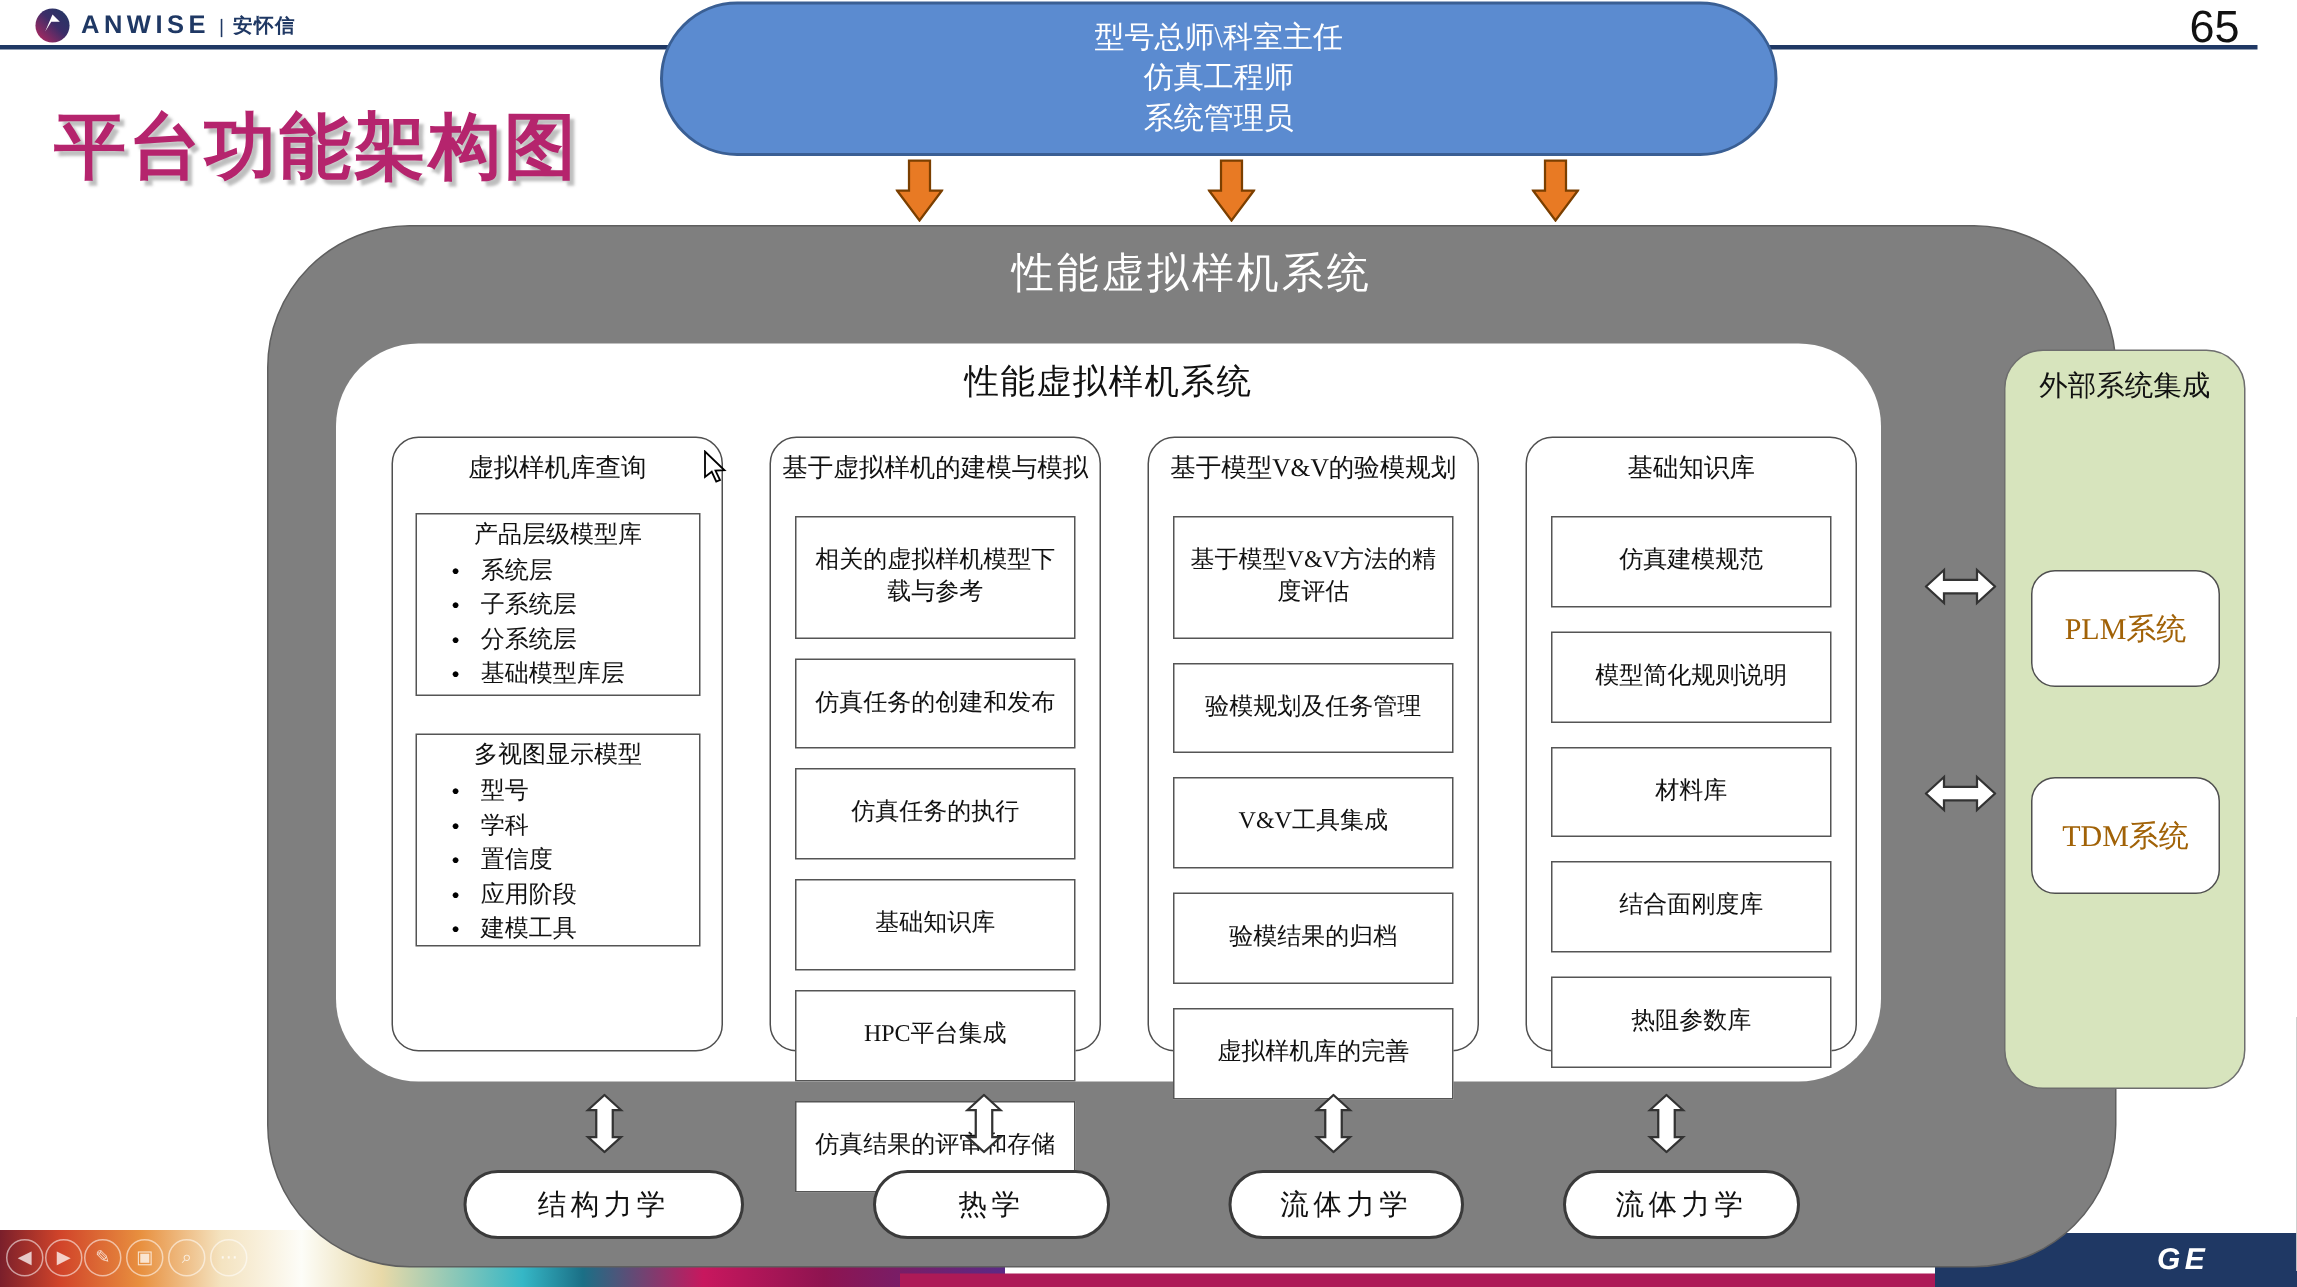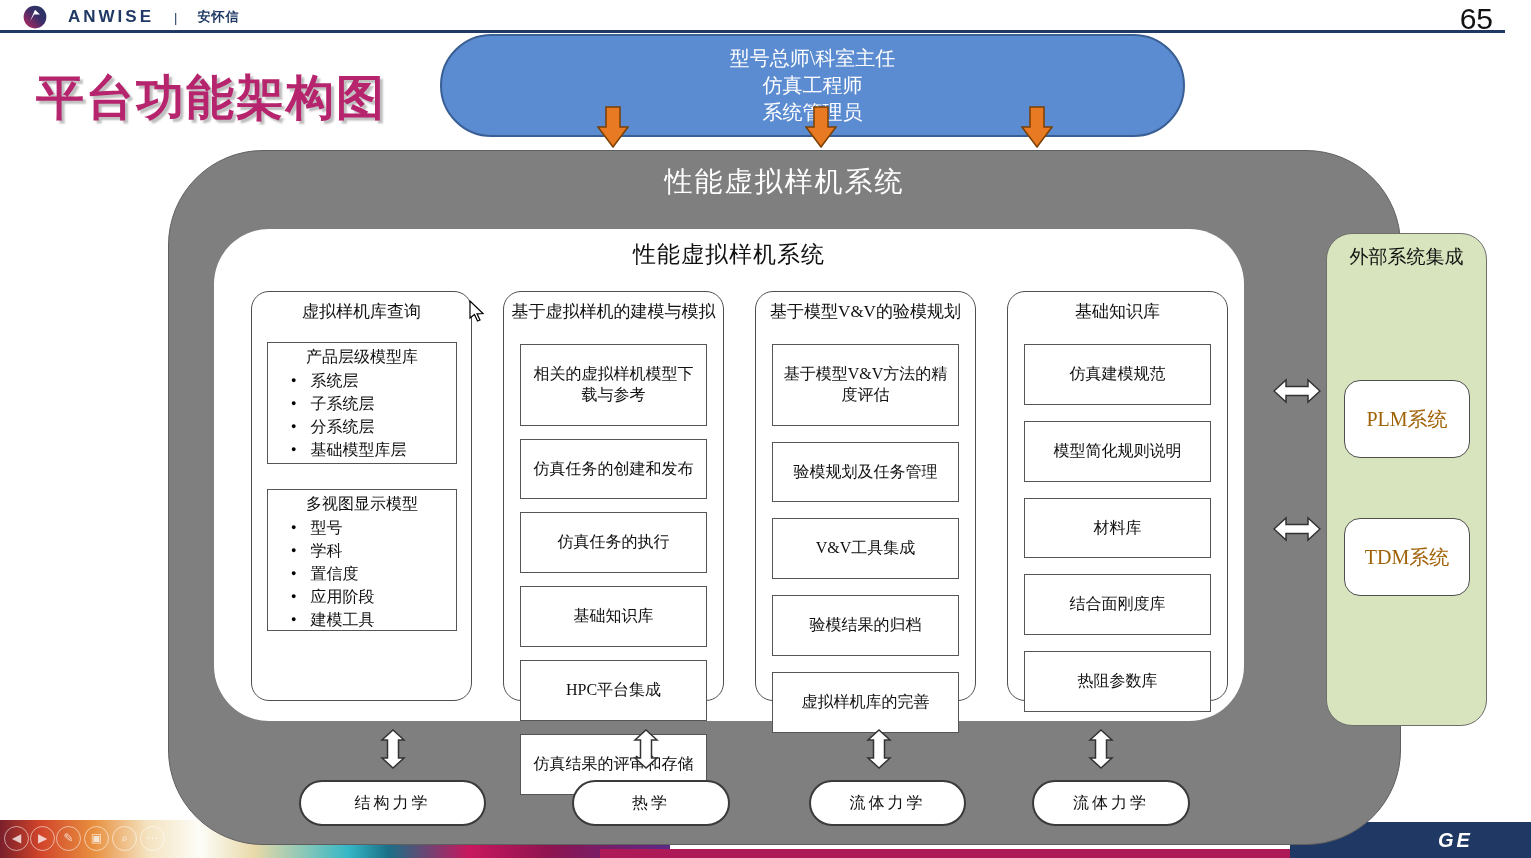--- a/index.html
+++ b/index.html
@@ -1,41 +1,41 @@
 <!DOCTYPE html>
 <html><head>
 <meta charset="utf-8">
 <style>
   * { margin:0; padding:0; box-sizing:border-box; }
   html,body { width:1531px; height:858px; }
   body { font-family:"Liberation Sans", sans-serif; background:#fff; }
   .slide { position:relative; width:1531px; height:858px; background:#fff; overflow:hidden; }
 
   
-  .logo { position:absolute; left:22px; top:4px; display:flex; align-items:center; gap:20px; z-index:3; }
+  .logo { position:absolute; left:22px; top:4px; display:flex; align-items:center; gap:6px; z-index:3; }
   .logo svg { width:26px; height:26px; }
   .logo .brand { font-size:17px; font-weight:bold; letter-spacing:3px; color:#1F3864; }
   .logo .divider { font-size:13px; color:#1F3864; }
   .logo .brand-cn { font-size:13px; font-weight:bold; color:#1F3864; letter-spacing:1px; }
   .header-rule { position:absolute; left:0; top:30px; width:1505px; height:3px; background:#1F3864; z-index:1; }
   .page-number { position:absolute; right:38px; top:2px; font-size:30px; color:#111; z-index:3; }
 
   .slide-title { position:absolute; left:36px; top:66px; font-size:48px; font-weight:bold;
                  color:#B5246D; letter-spacing:2px; text-shadow:3px 3px 2px rgba(110,110,110,0.45); z-index:3; }
 
   
   .actors { position:absolute; left:440px; top:1px; width:745px; height:103px; background:#5B8BD0;
             border:2px solid #3A5F94; border-radius:52px; z-index:2;
             display:flex; flex-direction:column; align-items:center; justify-content:center;
-            color:#fff; font-family:"Liberation Serif","DejaVu Serif",serif; font-size:20px; line-height:27px;margin-top:33px; }
+            color:#fff; font-family:"Liberation Serif","DejaVu Serif",serif; font-size:20px; line-height:27px; }
 
   .down-arrow { position:absolute; z-index:2; }
 
   
-  .gray-container { position:absolute; left:168px; top:150px; width:1233px; height:695px;
+  .gray-container { position:absolute; left:178px; top:150px; width:1233px; height:695px;
                     background:#7F7F7F; border:1px solid #5f5f5f; border-radius:95px; z-index:2; }
   .gray-title { position:absolute; left:0; right:0; top:12px; text-align:center; color:#fff;
                 font-family:"Liberation Serif","DejaVu Serif",serif; font-size:28px; letter-spacing:2px; }
 
   
   .white-panel { position:absolute; left:45px; top:78px; width:1030px; height:492px;
                  background:#fff; border-radius:55px; }
   .white-title { position:absolute; left:0; right:0; top:10px; text-align:center; color:#111;
                  font-family:"Liberation Serif","DejaVu Serif",serif; font-size:23px; letter-spacing:1px; }
 
@@ -64,21 +64,21 @@
   .ext-box { position:absolute; left:17px; width:126px; height:78px; background:#fff; border:1.5px solid #4f4f4f;
              border-radius:16px; display:flex; align-items:center; justify-content:center; font-size:20px; color:#a16207;margin-top:24px; }
   .ext-plm { top:122px; } .ext-tdm { top:260px; }
 
   .h-arrow { position:absolute; left:1104px; }
   .v-arrow { position:absolute; top:578px; }
 
   
   .pill { position:absolute; top:629px; height:46px; background:#fff; border:2px solid #3a3a3a; border-radius:23px;
           display:flex; align-items:center; justify-content:center;
-          font-family:Liberation Sans, sans-serif; font-size:16px; letter-spacing:3px; color:#111; }
+          font-family:Liberation Sans, sans-serif; font-size:19px; letter-spacing:3px; color:#111; }
 
   
   .deco-left { position:absolute; left:0; top:820px; width:670px; height:38px; z-index:1;
     background:linear-gradient(90deg,#7a1f2b 0%,#d1442a 6%,#e8903f 14%,#f4e3c0 22%,#fdfdf8 30%,
                #e8d9a8 38%,#35b7c6 52%,#1b6f86 58%,#c8175e 70%,#8e1450 82%,#5b2a86 100%); }
   .nav-circle { position:absolute; top:6px; width:25px; height:25px; border:1.5px solid rgba(255,255,255,0.55);
                 border-radius:50%; color:rgba(255,255,255,0.75); font-size:12px; line-height:22px; text-align:center; }
   .deco-mid { position:absolute; left:600px; top:849px; width:700px; height:9px; background:#AD1A57; z-index:1; }
   .deco-right { position:absolute; left:1290px; top:822px; width:241px; height:36px; background:#1F3864; z-index:1; }
   .deco-right .brand-frag { position:absolute; left:148px; top:7px; color:#fff; font-size:20px; font-weight:bold;

